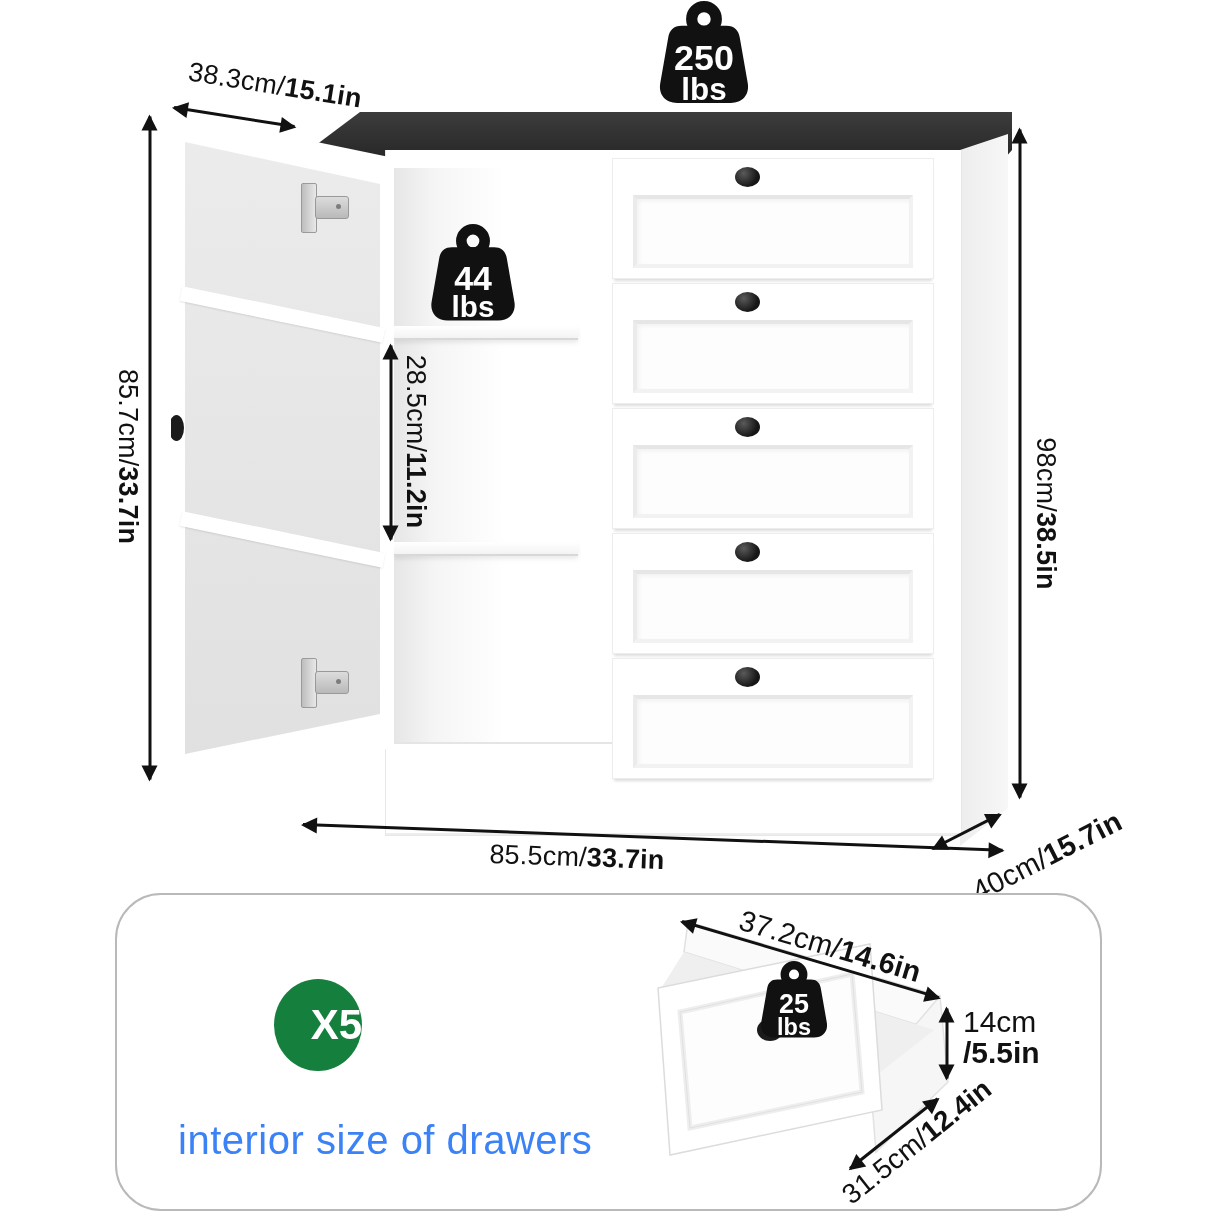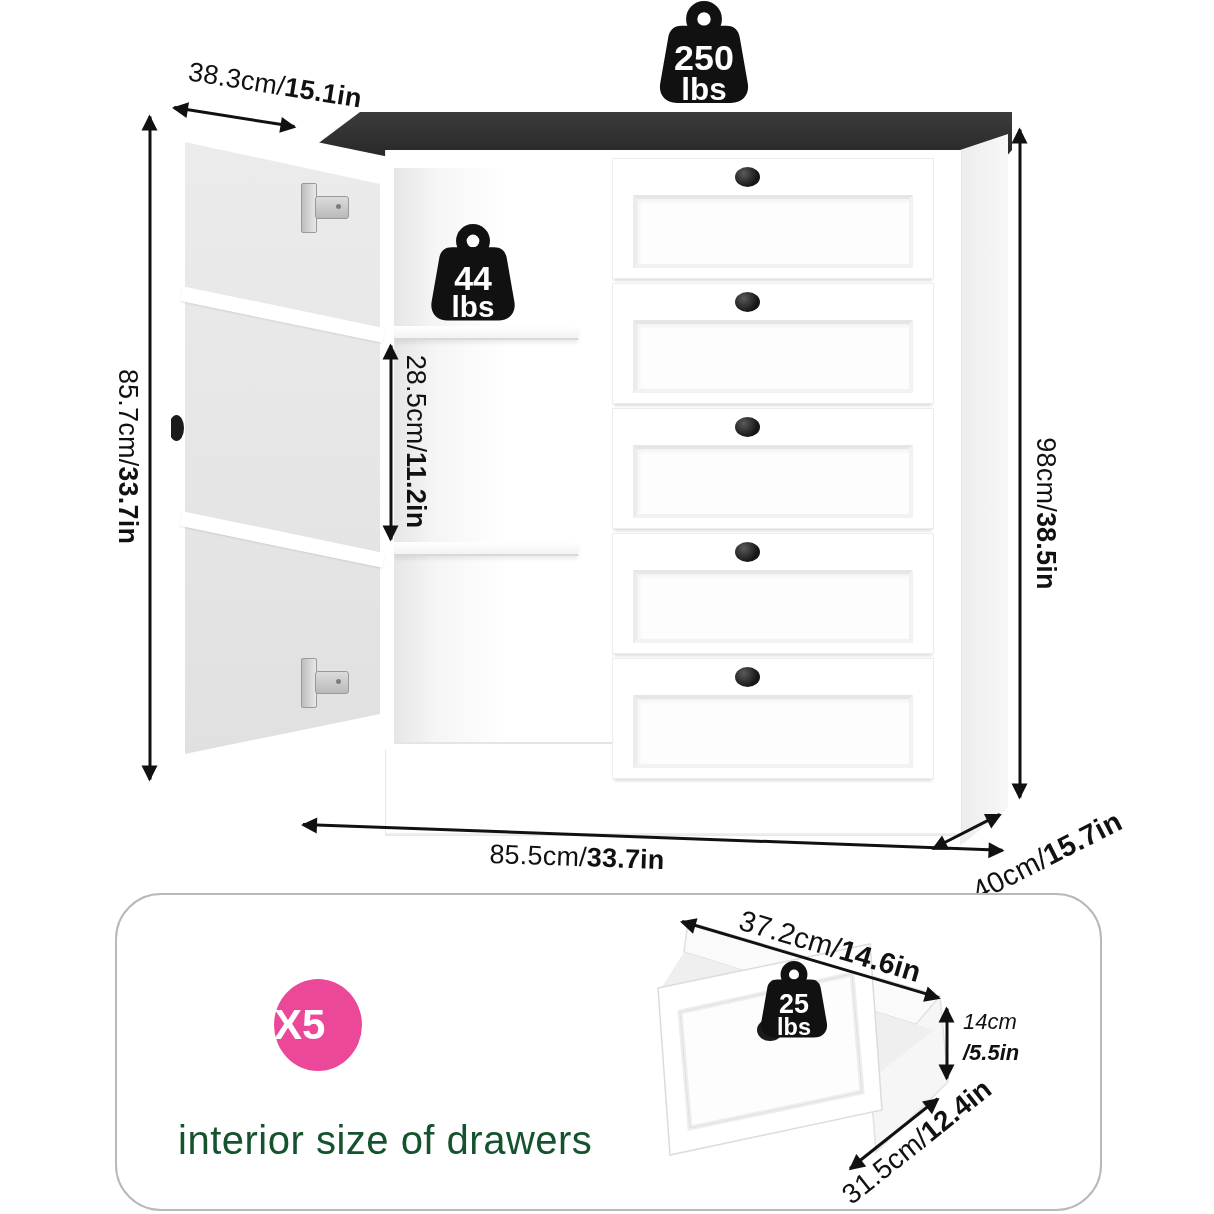--- a/index.html
+++ b/index.html
@@ -55,24 +55,24 @@
   .doorknob{position:absolute;left:-2px;top:303px;width:15px;height:26px;border-radius:50%;
         background:#1b1b1b;}
   .hinge-plate{position:absolute;width:14px;height:48px;background:linear-gradient(90deg,#bdbdbd,#e8e8e8);
         border:1px solid #9a9a9a;border-radius:2px;}
   .hinge-arm{position:absolute;width:32px;height:21px;background:linear-gradient(#dcdcdc,#b9b9b9);
         border:1px solid #999;border-radius:3px;}
   .screw{position:absolute;width:5px;height:5px;border-radius:50%;background:#7d7d7d;}
   
   .panelbox{position:absolute;left:115px;top:893px;width:983px;height:314px;background:#fff;
         border:2px solid #b9b9b9;border-radius:46px;}
-  .x5{position:absolute;left:274px;top:979px;width:88px;height:92px;border-radius:50%;background:#ec4899;
-        color:#fff;font-weight:700;font-size:42px;display:flex;align-items:center;justify-content:flex-start;}
-  .caption{position:absolute;left:178px;top:1118px;font-size:40px;color:#14532d;letter-spacing:.5px;}
-  .smalllbl{position:absolute;font-size:22px;line-height:31px;white-space:nowrap;font-style:italic;}
+  .x5{position:absolute;left:274px;top:979px;width:88px;height:92px;border-radius:50%;background:#15803d;
+        color:#fff;font-weight:700;font-size:42px;display:flex;align-items:center;justify-content:flex-end;}
+  .caption{position:absolute;left:178px;top:1118px;font-size:40px;color:#3b82f6;letter-spacing:.5px;}
+  .smalllbl{position:absolute;font-size:30px;line-height:31px;white-space:nowrap;}
 </style>
 </head>
 <body>
 
 <div id="scene">
 
   <div class="slab"></div>
   <div class="side"></div>
   <div class="face"></div>
 

